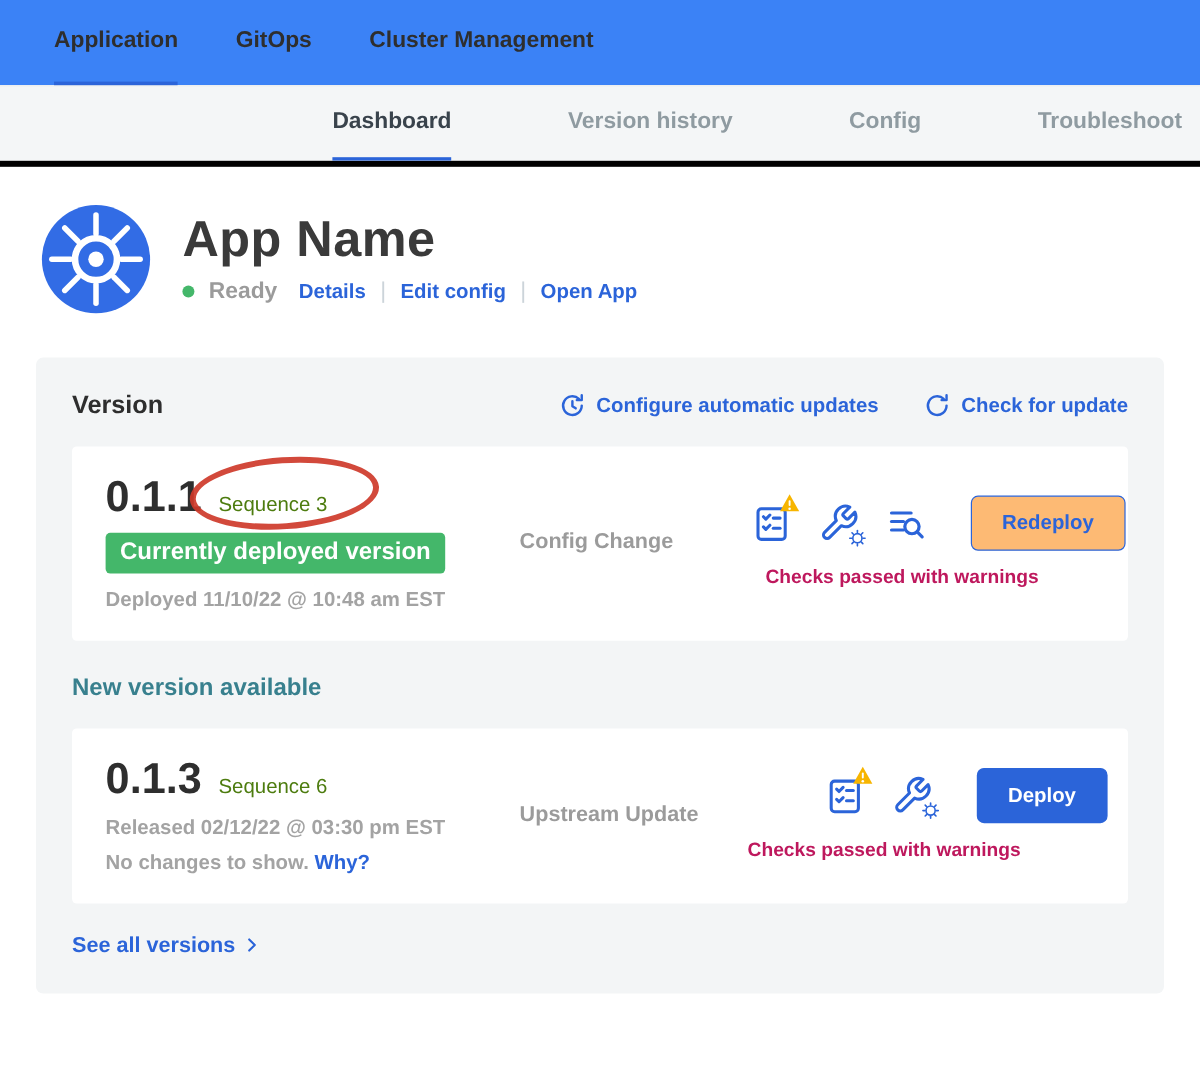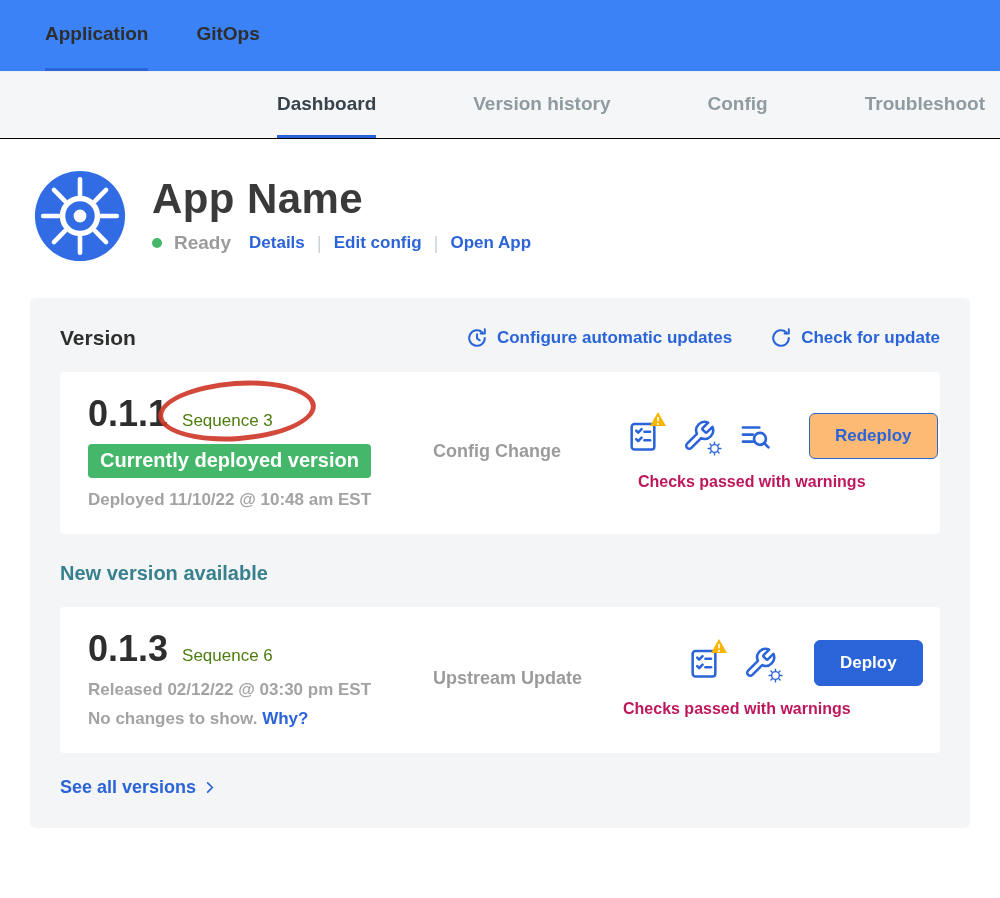--- a/index.html
+++ b/index.html
@@ -5,21 +5,21 @@
   * { margin:0; padding:0; box-sizing:border-box; }
   html, body { width:1000px; height:898px; }
   body { background:#ffffff; font-family:"Liberation Sans","DejaVu Sans",sans-serif; color:#323232; overflow:hidden; }
 
   
   .top-nav { display:flex; gap:48px; padding-left:45px; height:71px; background:#3b82f6; }
   .top-nav .nav-item { display:flex; align-items:center; font-size:19px; font-weight:bold; color:#2e2e2e; border-bottom:3px solid transparent; cursor:pointer; white-space:nowrap; }
   .top-nav .nav-item.active { border-bottom-color:#2b64d9; }
 
   
-  .sub-nav { display:flex; gap:97px; padding-left:277px; height:68px; background:#f4f6f7; border-top:1px solid #ebedee; border-bottom:1px solid #000000; white-space:nowrap; overflow:hidden; }
+  .sub-nav { display:flex; gap:97px; padding-left:277px; height:68px; background:#f4f6f7; border-top:1px solid #ebedee; border-bottom:5px solid #000000; white-space:nowrap; overflow:hidden; }
   .sub-nav .nav-item { display:flex; align-items:center; font-size:19px; font-weight:bold; color:#8f9ba1; border-bottom:3px solid transparent; cursor:pointer; }
   .sub-nav .nav-item.active { color:#39434c; border-bottom-color:#2b64d9; }
 
   
   .app-header { display:flex; align-items:center; gap:26px; margin:31px 0 0 34px; }
   .k8s-logo { width:92px; height:92px; flex:0 0 auto; display:block; }
   .app-title { font-size:42px; font-weight:bold; color:#3a3a3a; letter-spacing:.4px; line-height:1; }
   .app-meta { display:flex; align-items:center; gap:12px; margin-top:12px; }
   .status-dot { width:10px; height:10px; border-radius:50%; background:#44b76a; }
   .status-text { font-size:19px; font-weight:bold; color:#9b9b9b; margin-right:6px; }
@@ -58,20 +58,21 @@
   .checks-warning { margin-top:14px; align-self:flex-end; margin-right:72px; white-space:nowrap; font-size:16px; font-weight:bold; color:#be185d; }
   .new-version-heading { margin-top:28px; font-size:20px; font-weight:bold; color:#38808e; }
   .see-all { margin-top:24px; display:inline-flex; align-items:center; gap:7px; font-size:18px; font-weight:bold; color:#2b64d9; cursor:pointer; }
 </style>
 </head>
 <body>
 
 <nav class="top-nav">
   <div class="nav-item active">Application</div>
   <div class="nav-item">GitOps</div>
+  <div class="nav-item">Cluster Management</div>
 </nav>
 
 <nav class="sub-nav">
   <div class="nav-item active">Dashboard</div>
   <div class="nav-item">Version history</div>
   <div class="nav-item">Config</div>
   <div class="nav-item">Troubleshoot</div>
 </nav>
 
 <header class="app-header">

